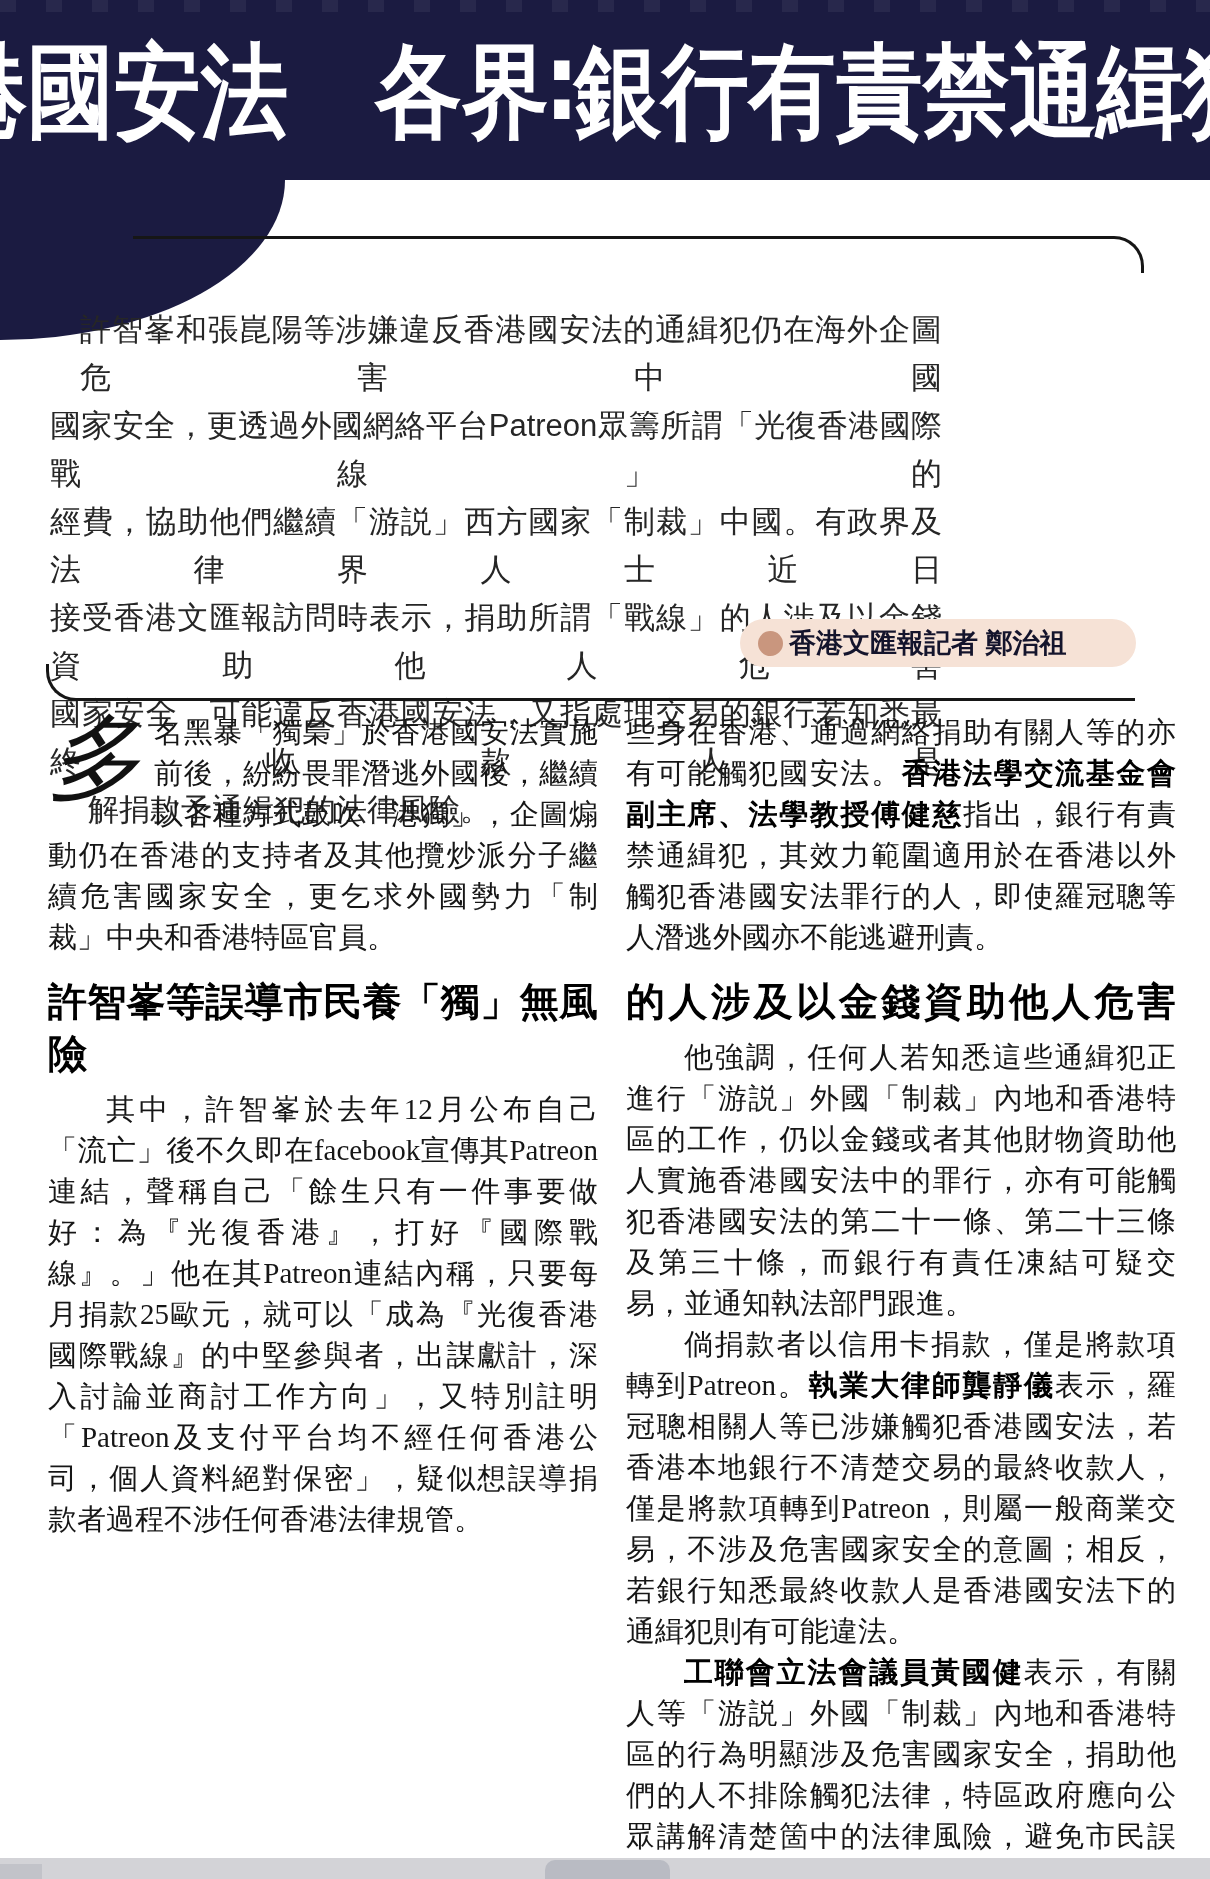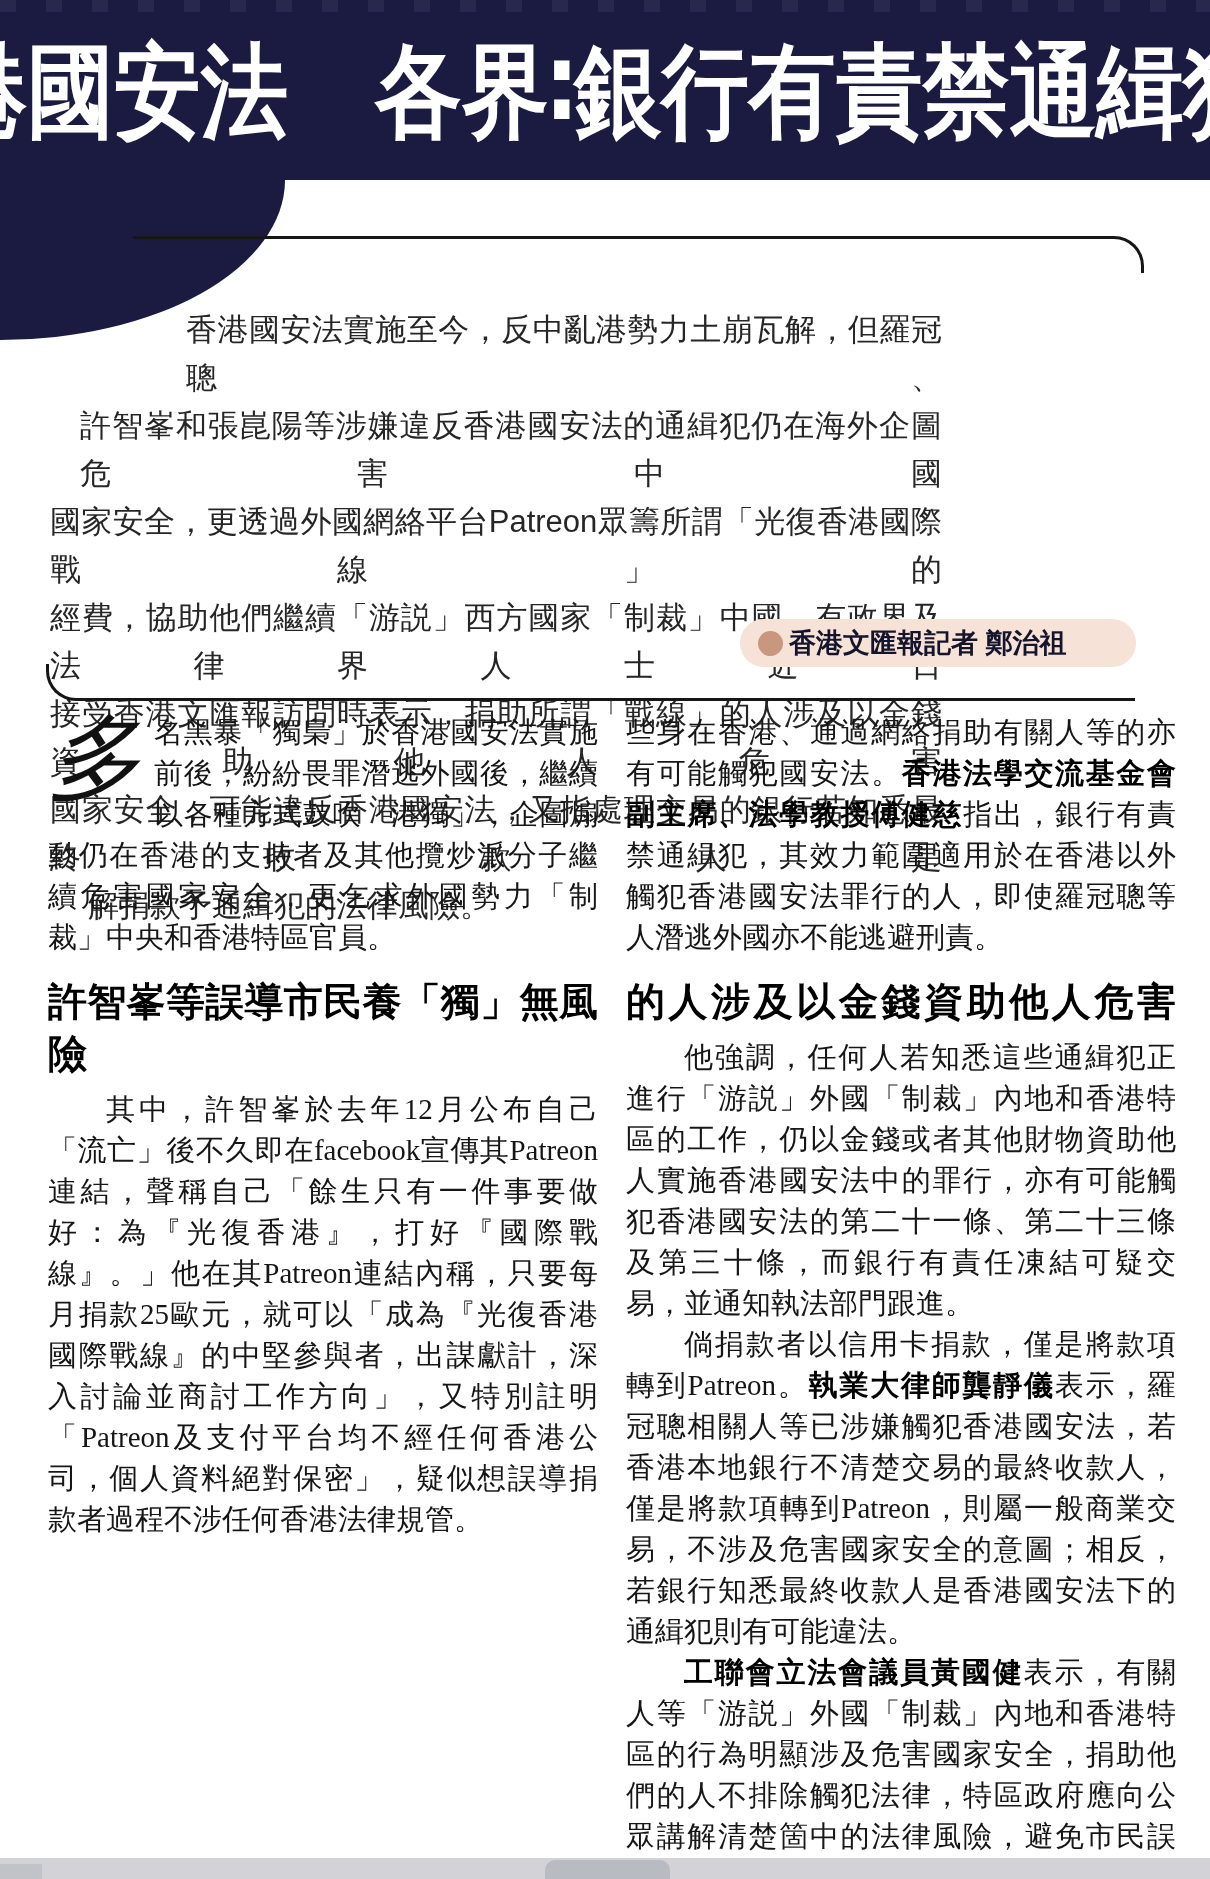--- a/index.html
+++ b/index.html
@@ -70,21 +70,20 @@
 <div class="page">
 
   <header class="banner">
     <div class="headline">港國安法　各界∶銀行有責禁通緝犯</div>
   </header>
   <div class="banner-curve"></div>
 
   <section>
     <div class="rule-top"></div>
     <div class="lead-lines">
-        <div class="lead-line ll1">香港國安法實施至今，反中亂港勢力土崩瓦解，但羅冠聰、</div>
         <div class="lead-line ll2">許智峯和張崑陽等涉嫌違反香港國安法的通緝犯仍在海外企圖危害中國</div>
         <div class="lead-line ll3">國家安全，更透過外國網絡平台Patreon眾籌所謂「光復香港國際戰線」的</div>
         <div class="lead-line ll4">經費，協助他們繼續「游説」西方國家「制裁」中國。有政界及法律界人士近日</div>
         <div class="lead-line ll5">接受香港文匯報訪問時表示，捐助所謂「戰線」的人涉及以金錢資助他人危害</div>
         <div class="lead-line ll6">國家安全，可能違反香港國安法，又指處理交易的銀行若知悉最終收款人是</div>
         <div class="lead-line ll8">解捐款予通緝犯的法律風險。</div>
       </div>
     <div class="byline">
       <span class="bullet"></span>
       <span>香港文匯報記者 鄭治祖</span>

